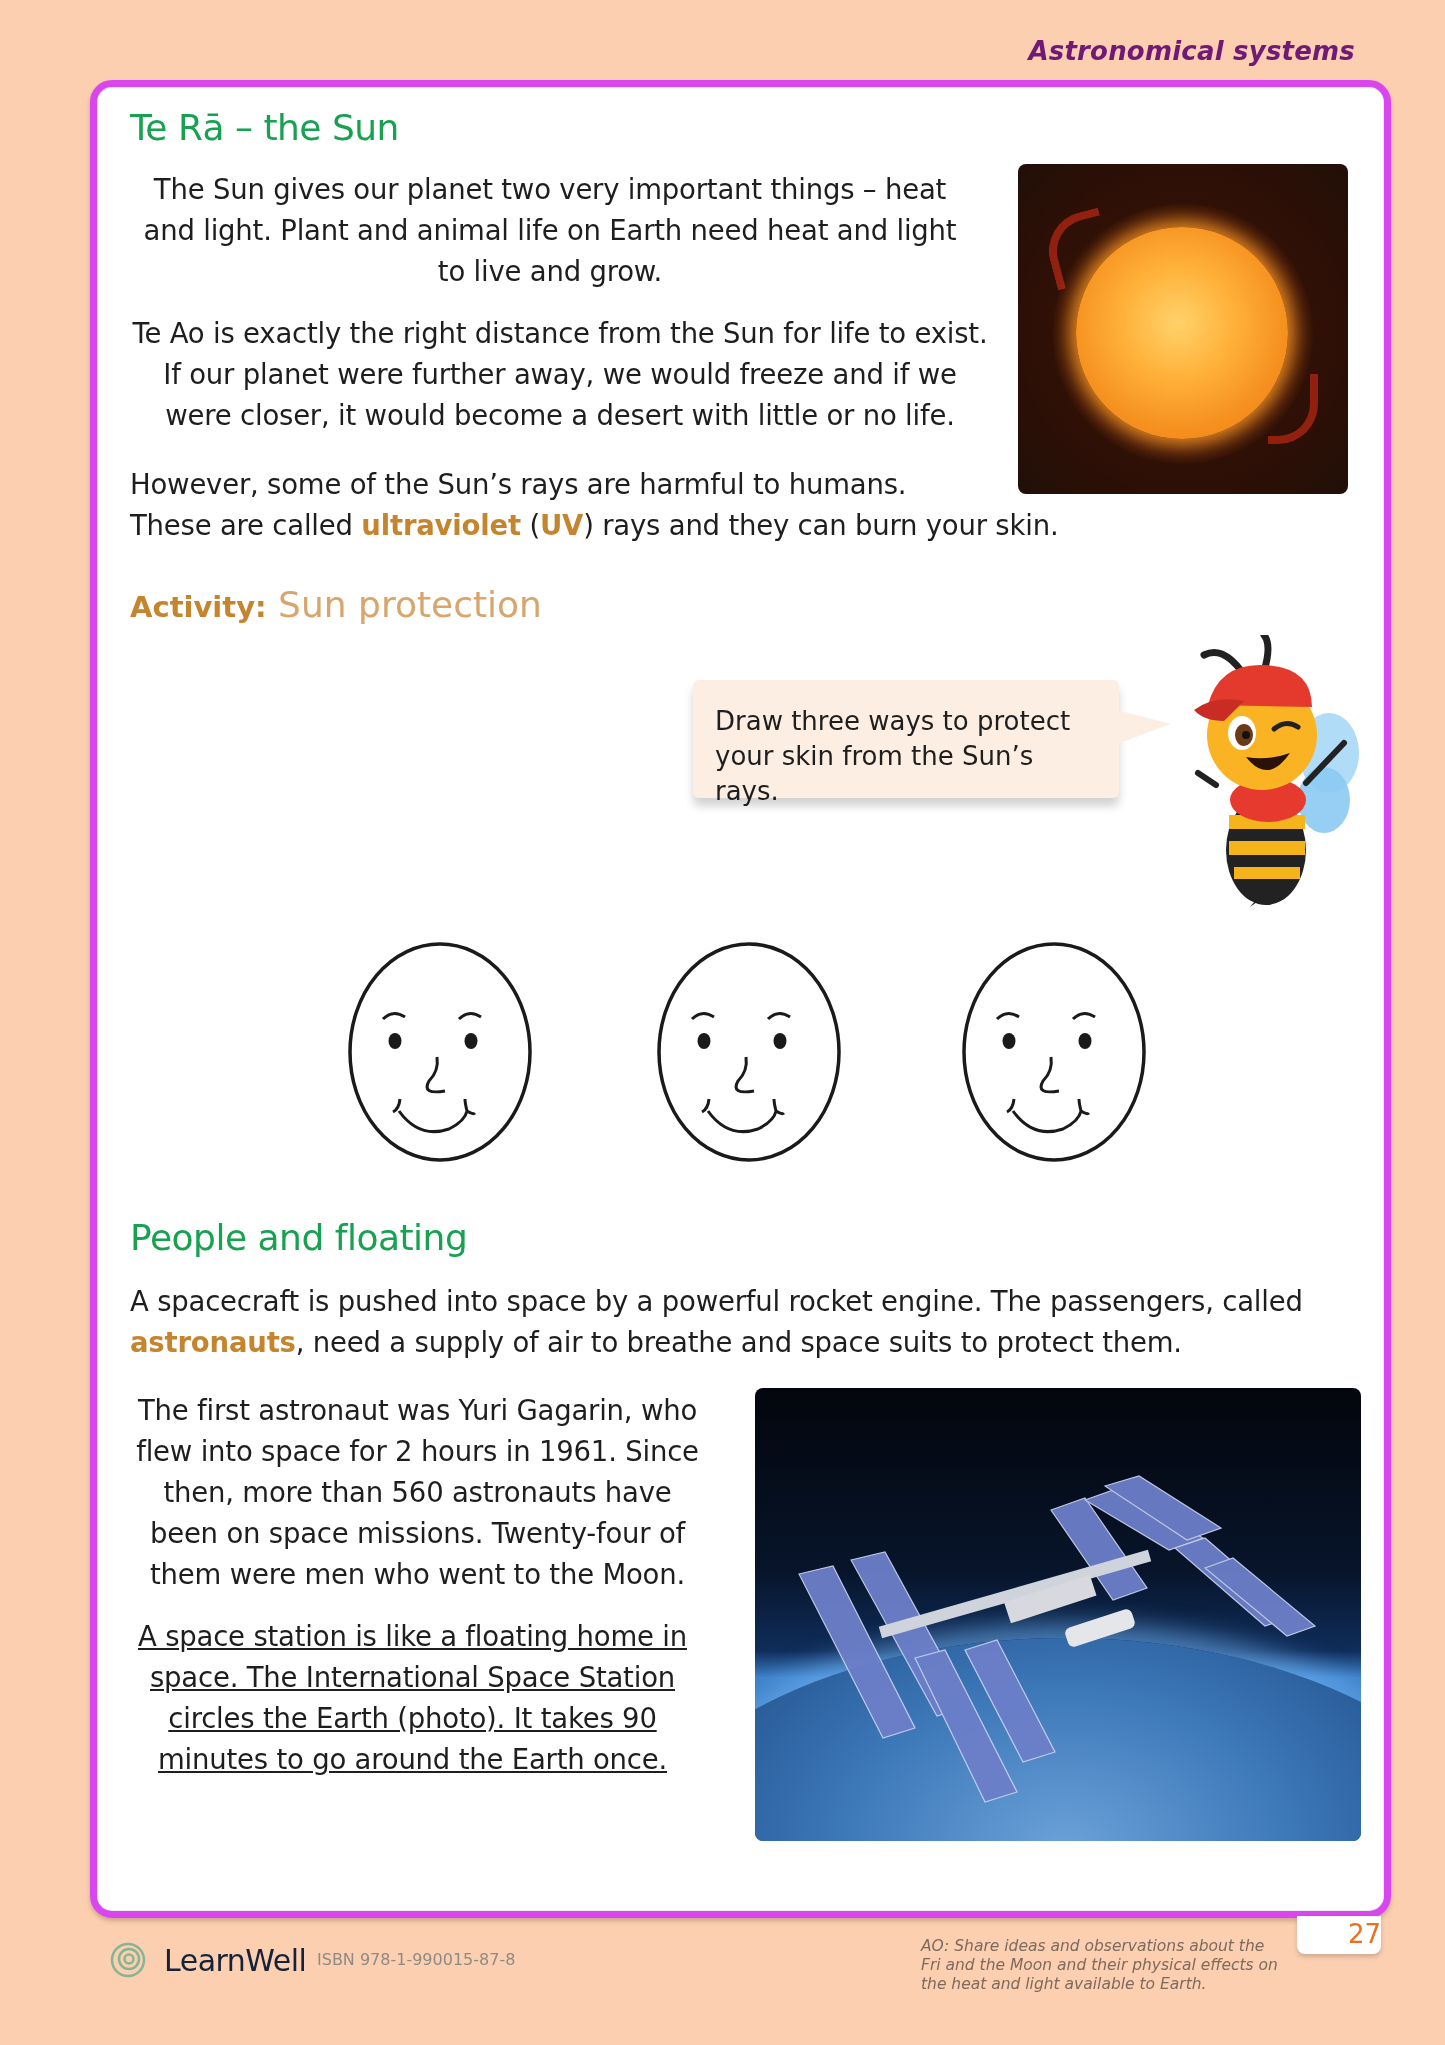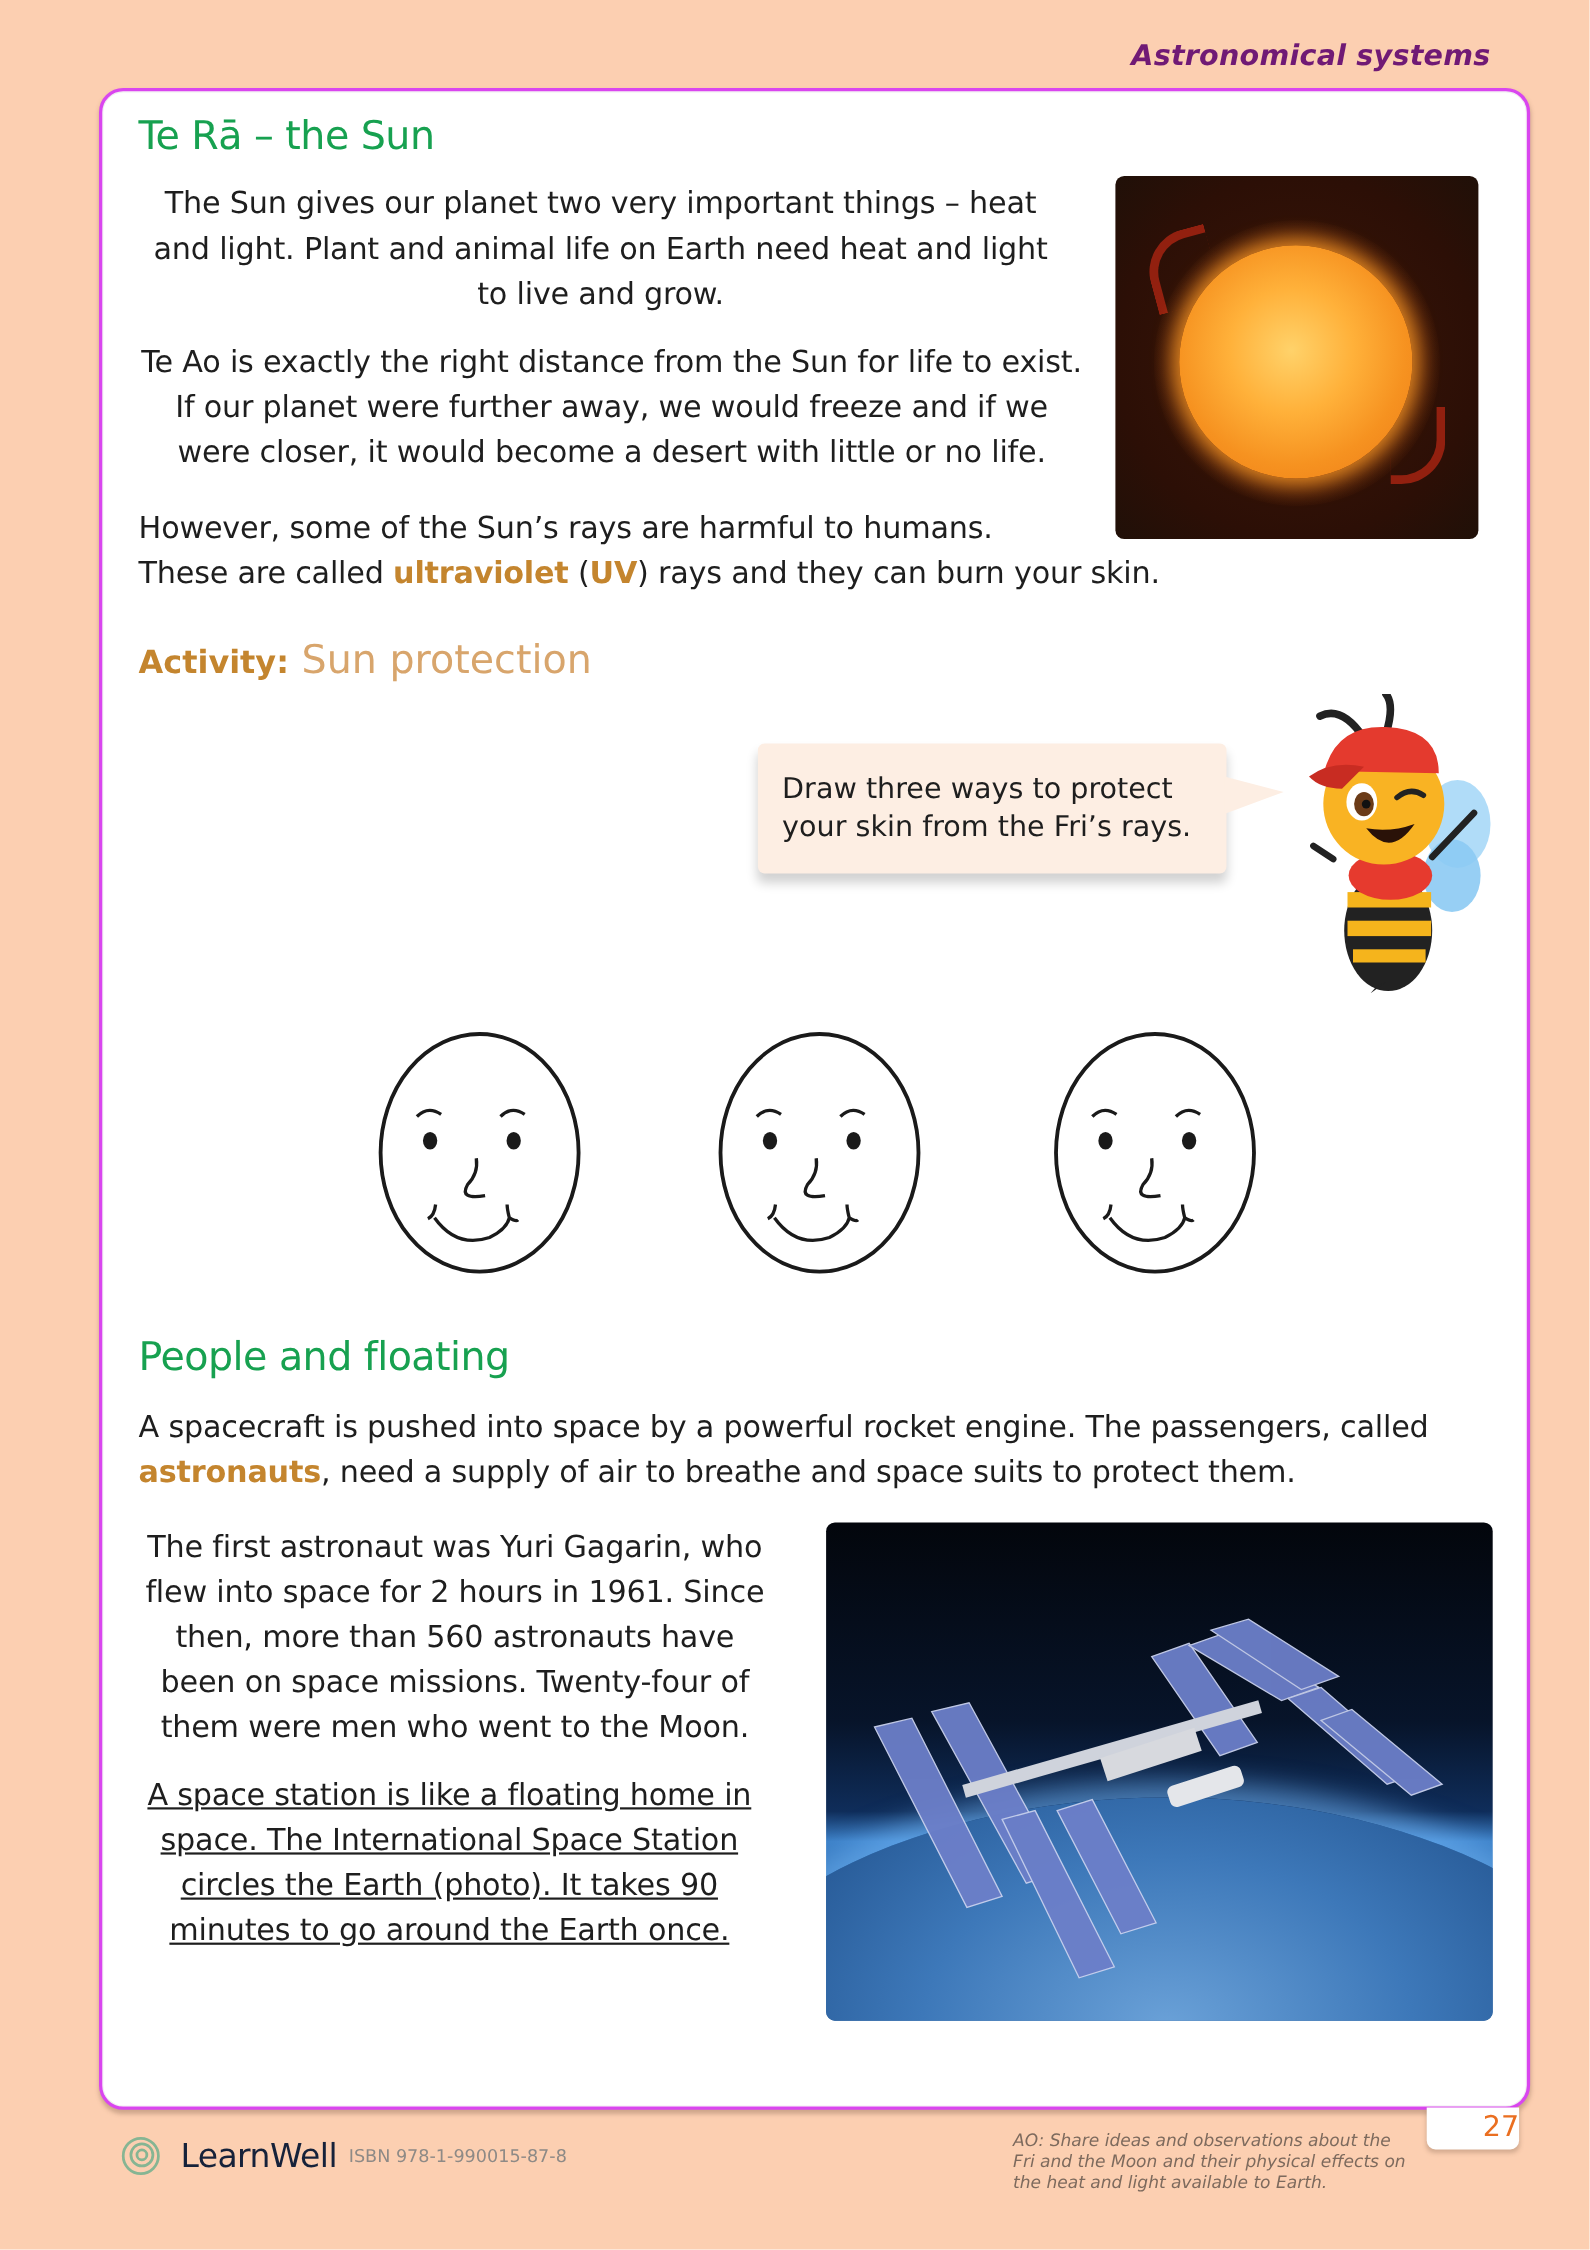--- a/index.html
+++ b/index.html
@@ -14,21 +14,21 @@
     position: absolute; top: 36px; right: 90px;
     font-family: "DejaVu Sans", sans-serif;
     font-style: italic; font-weight: bold;
     font-size: 26px; color: #701a75;
     letter-spacing: 0.2px;
   }
   .card {
     position: absolute; left: 90px; top: 80px;
     width: 1301px; height: 1838px;
     background: #ffffff;
-    border: 3px solid #d946ef;
+    border: 7px solid #d946ef;
     border-radius: 22px;
     box-shadow: 0 3px 4px rgba(120,90,70,0.35), inset 0 0 0 1px #efefef;
   }
   .h-section {
     position: absolute; left: 33px;
     font-family: "DejaVu Sans", sans-serif;
     font-weight: normal;
     color: #17a150; font-size: 36px;
     letter-spacing: -0.5px;
   }
@@ -133,21 +133,21 @@
     <div class="flare1"></div>
     <div class="flare2"></div>
     <div class="disc"></div>
   </div>
 
   <div class="activity">
     <span class="label">Activity:</span>
     <span>Sun protection</span>
   </div>
 
-  <div class="bubble">Draw three ways to protect your skin from the Fri’s rays.</div>
+  <div class="bubble">Draw three ways to protect your skin from the Sun’s rays.</div>
 
   <svg class="bee" viewBox="0 0 180 272">
     <path d="M50 40 Q30 10 10 20" stroke="#222" stroke-width="7" fill="none" stroke-linecap="round"></path>
     <path d="M70 36 Q78 10 70 0" stroke="#222" stroke-width="7" fill="none" stroke-linecap="round"></path>
     <ellipse cx="135" cy="118" rx="30" ry="40" fill="#a7d8f7" opacity="0.9"></ellipse>
     <ellipse cx="130" cy="165" rx="26" ry="33" fill="#8ccaf3" opacity="0.9"></ellipse>
     <ellipse cx="72" cy="215" rx="40" ry="55" fill="#222"></ellipse>
     <rect x="35" y="180" width="76" height="14" fill="#f5b41c"></rect>
     <rect x="35" y="206" width="76" height="14" fill="#f5b41c"></rect>
     <rect x="40" y="232" width="66" height="12" fill="#f5b41c"></rect>

